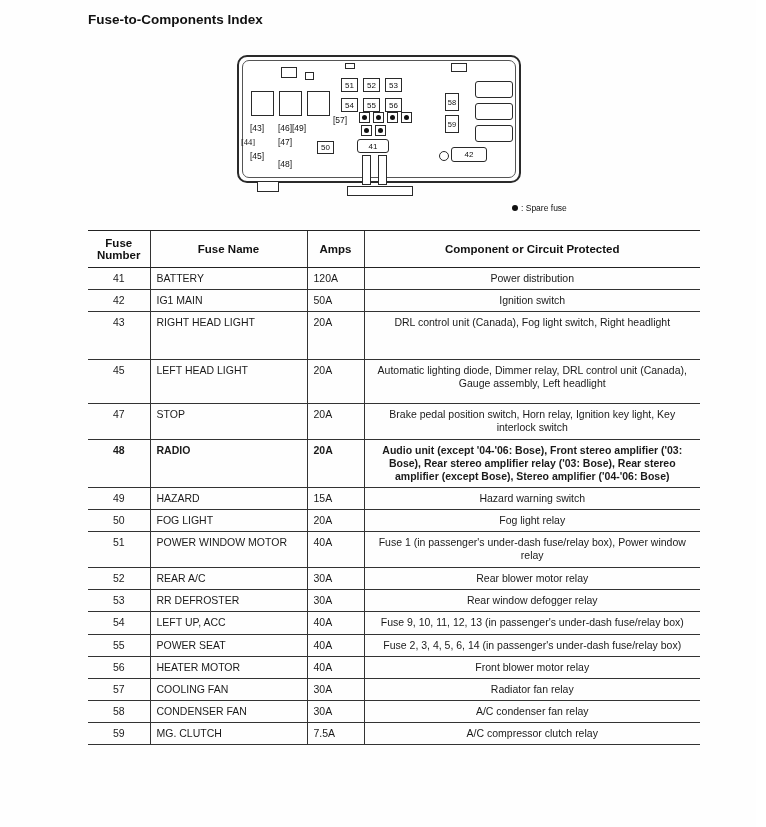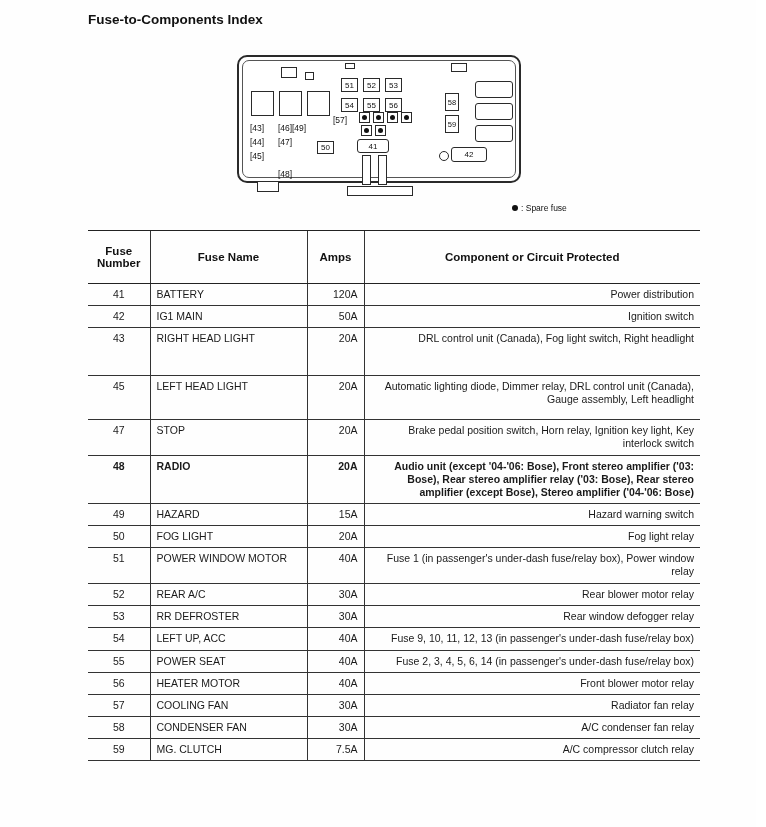--- a/index.html
+++ b/index.html
@@ -32,31 +32,31 @@
   table.fuse-table{
     position:absolute;left:88px;top:230px;width:612px;
     border-collapse:collapse;table-layout:fixed;font-size:10.5px;color:#1a1a1a;
   }
   .fuse-table col.c-number{width:62px;}
   .fuse-table col.c-name{width:157px;}
   .fuse-table col.c-amps{width:57px;}
   .fuse-table col.c-comp{width:336px;}
   .fuse-table th{
     border-top:1.5px solid #222;border-bottom:1.5px solid #222;
-    font-size:11.5px;font-weight:bold;text-align:center;padding:14px 4px;vertical-align:middle;color:#111;
+    font-size:11.5px;font-weight:bold;text-align:center;padding:6px 4px;vertical-align:middle;color:#111;
   }
   .fuse-table th,.fuse-table td{border-left:1px solid #333;}
   .fuse-table th:first-child,.fuse-table td:first-child{border-left:none;}
   .fuse-table td{
     border-bottom:1px solid #333;padding:4px 6px;vertical-align:top;line-height:1.25;
   }
   .fuse-table td.col-number{text-align:center;}
-  .fuse-table td.col-amps{text-align:right;}
+  .fuse-table td.col-amps{text-align:left;}
   .fuse-table td.col-name{text-align:left;}
-  .fuse-table td.col-component{text-align:right;}
+  .fuse-table td.col-component{text-align:center;}
   .fuse-table tbody tr:first-child td{border-top:none;}
 </style>
 </head>
 <body>
 
 <div class="page">
 
   <div class="page-title">Fuse-to-Components Index</div>
 
   <div class="fusebox-wrap">
@@ -101,25 +101,25 @@
     <div class="leg" style="left:110px;top:131px;width:66px;height:10px;"></div>
     <div class="leg" style="left:20px;top:126px;width:22px;height:11px;"></div>
 
     <div class="rly" style="left:14px;top:36px;width:23px;height:25px;"></div>
     <div class="rly" style="left:42px;top:36px;width:23px;height:25px;"></div>
     <div class="rly" style="left:70px;top:36px;width:23px;height:25px;"></div>
 
     <div class="lbl" style="left:13px;top:68px;">[43]</div>
     <div class="lbl" style="left:41px;top:68px;">[46]</div>
     <div class="lbl" style="left:55px;top:68px;">[49]</div>
-    <div class="lbl" style="left:13px;top:82px;">[44]</div>
+    <div class="lbl" style="left:4px;top:82px;font-family:Liberation Serif, serif;">[44]</div>
     <div class="lbl" style="left:41px;top:82px;">[47]</div>
     <div class="slot" style="left:80px;top:86px;width:17px;height:13px;">50</div>
     <div class="lbl" style="left:13px;top:96px;">[45]</div>
-    <div class="lbl" style="left:41px;top:114px;">[48]</div>
+    <div class="lbl" style="left:41px;top:104px;">[48]</div>
 
     <div class="slot" style="left:208px;top:38px;width:14px;height:18px;font-size:7.5px;">58</div>
     <div class="slot" style="left:208px;top:60px;width:14px;height:18px;font-size:7.5px;">59</div>
 
     <div class="rly rnd" style="left:238px;top:26px;width:38px;height:17px;"></div>
     <div class="rly rnd" style="left:238px;top:48px;width:38px;height:17px;"></div>
     <div class="rly rnd" style="left:238px;top:70px;width:38px;height:17px;"></div>
 
     <div class="circ" style="left:202px;top:96px;"></div>
     <div class="slot rnd" style="left:214px;top:92px;width:36px;height:15px;">42</div>

